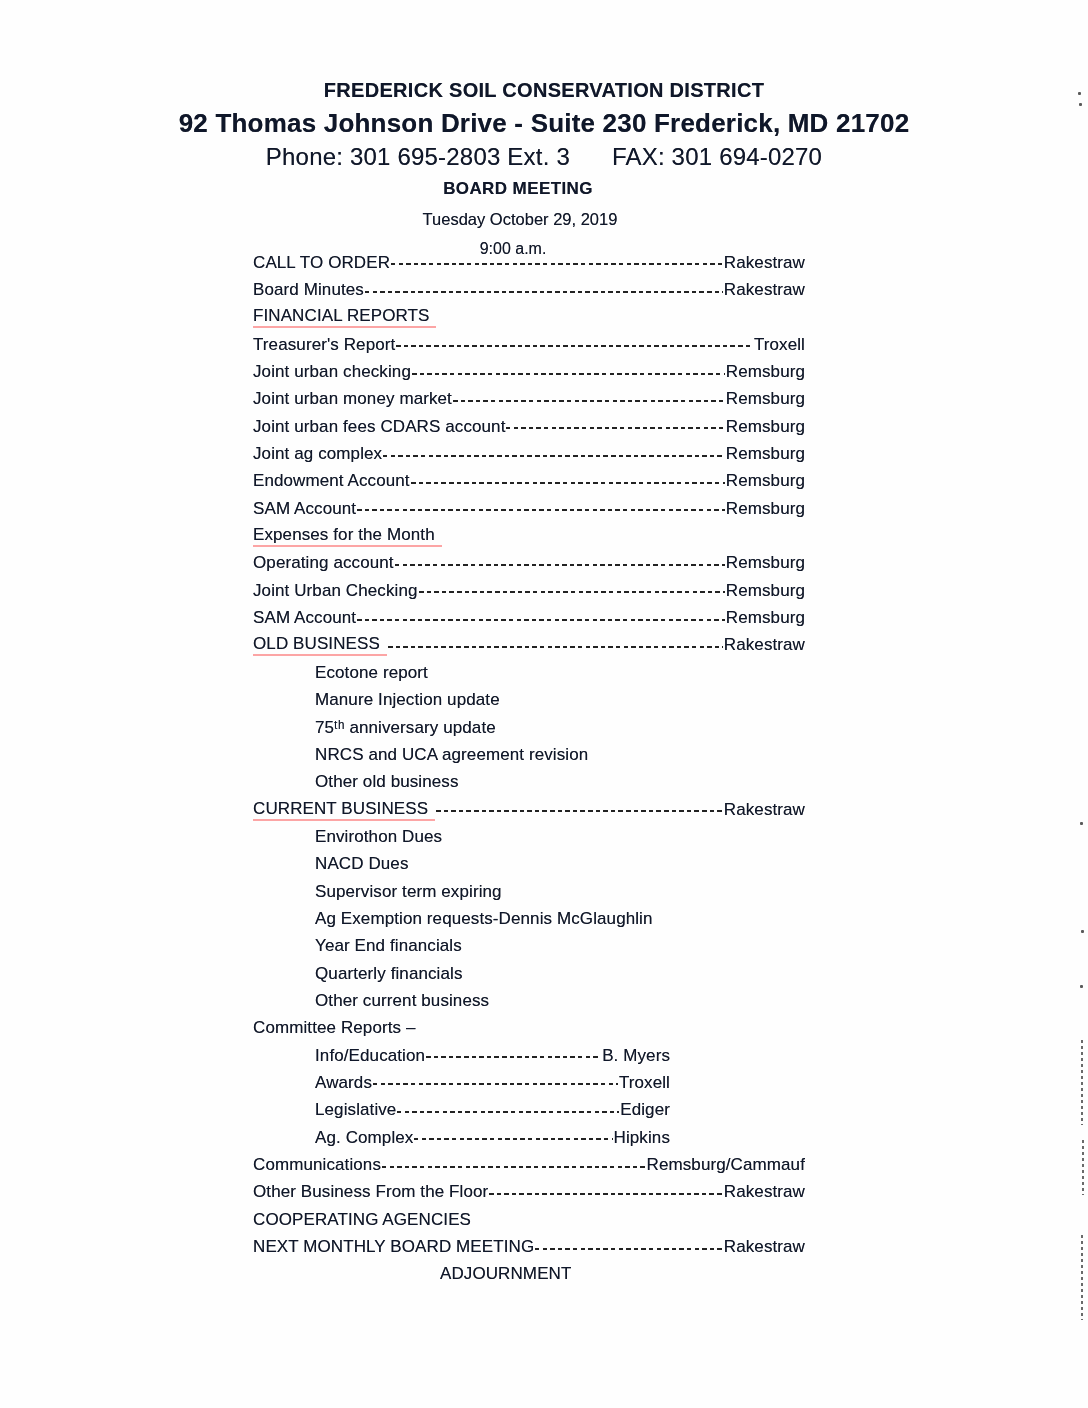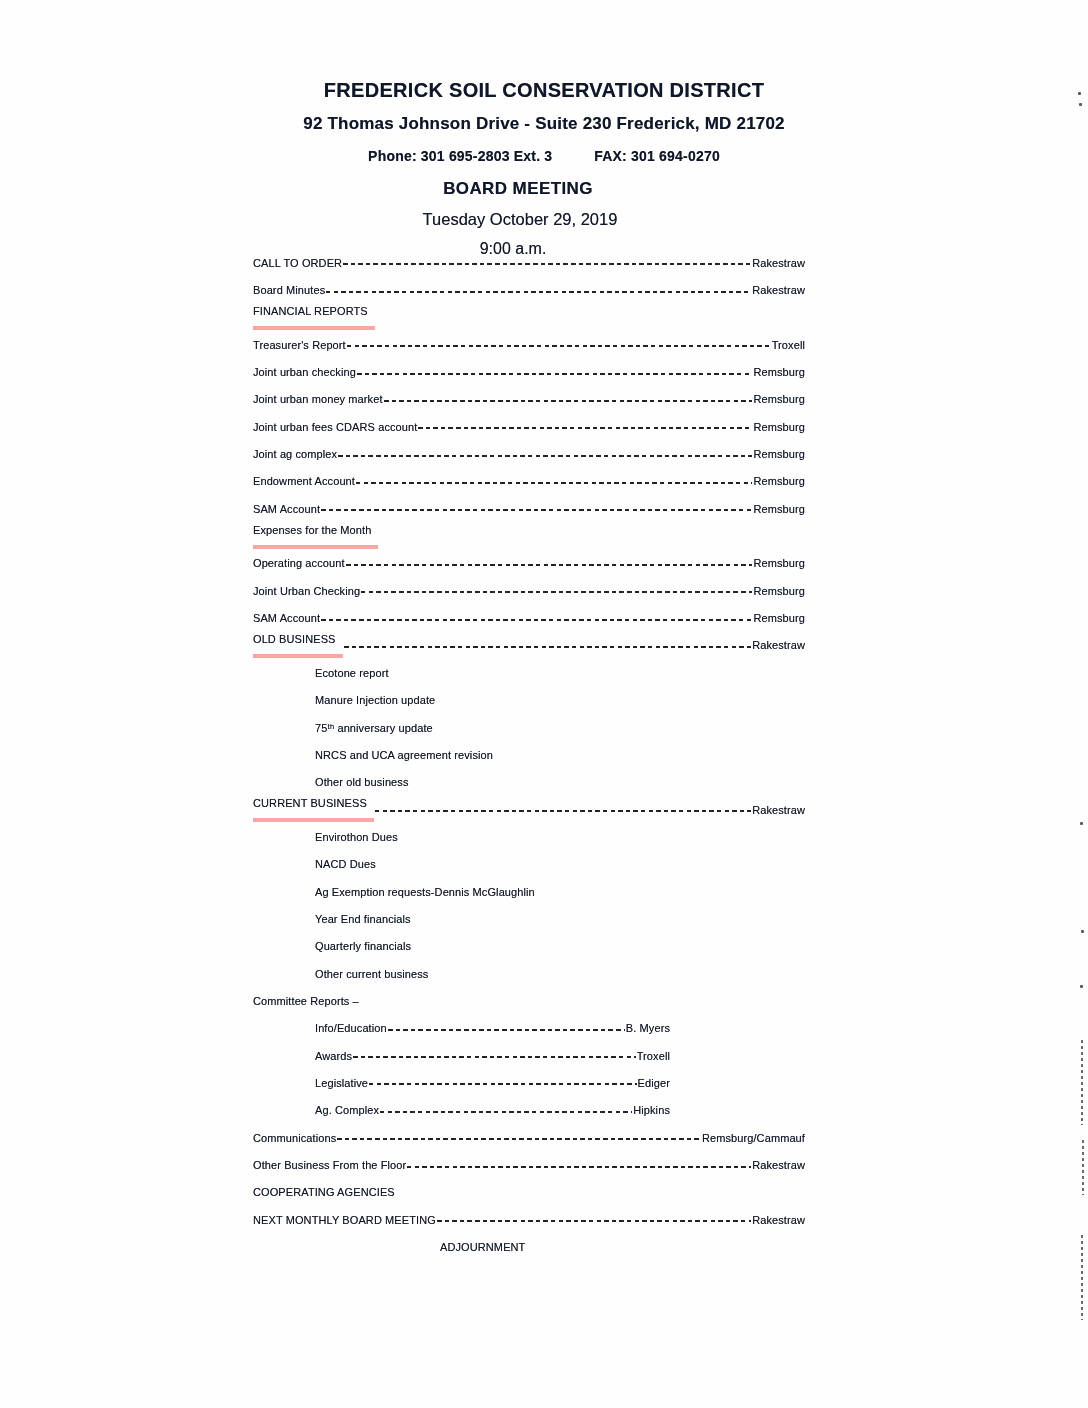--- a/index.html
+++ b/index.html
@@ -9,39 +9,39 @@
     background:#fefefe;
     overflow:hidden;
     color:#0f172a;
     font-family:"Liberation Sans","DejaVu Sans",sans-serif;
     text-shadow:0 0 0.5px rgba(10,10,10,0.55);
   }
 
   
   .header { position:absolute; top:74px; left:0; width:1088px; text-align:center; }
   .h-org     { font-size:20px;   font-weight:700; line-height:33px; letter-spacing:0.3px; }
-  .h-address { font-size:17px; font-weight:700; line-height:33px; letter-spacing:0.2px; }
-  .h-phoneline { font-size:14px; font-weight:700; line-height:33px; letter-spacing:0.2px; }
+  .h-address { font-size:26px; font-weight:700; line-height:33px; letter-spacing:0.2px; }
+  .h-phoneline { font-size:24px; font-weight:400; line-height:33px; letter-spacing:0.2px; }
   .h-phoneline .fax { display:inline-block; margin-left:42px; }
   .h-meeting { font-size:17px;   font-weight:700; line-height:31px; transform:translateX(-26px); letter-spacing:0.4px; }
   .h-date    { font-size:16.5px; font-weight:500; line-height:30px; transform:translateX(-24px); }
   .h-time    { font-size:16px;   font-weight:500; line-height:29px; transform:translateX(-31px); }
 
   
-  .agenda { position:absolute; left:253px; top:249px; width:600px; font-size:11px; letter-spacing:0.1px; }
+  .agenda { position:absolute; left:253px; top:249px; width:600px; font-size:17px; letter-spacing:0.1px; }
   .row {
     display:flex; align-items:center;
     height:27.35px; width:552px;
     box-sizing:border-box;
   }
   .row.narrow  { width:417px; }
   .row.indent  { padding-left:62px; }
   .row.adjourn { padding-left:187px; }
   .lab { white-space:nowrap; }
-  .lab.u { border-bottom:4px solid #fca5a5; padding-right:7px; padding-bottom:9px; }
+  .lab.u { border-bottom:2px solid #fca5a5; padding-right:7px; padding-bottom:0px; }
   .leader {
     flex:1 1 auto; height:2px; align-self:center; margin:3px 1px 0 1px;
     background:repeating-linear-gradient(to right,#222 0 4.5px, transparent 4.5px 7.6px);
     min-width:12px;
   }
   .nm { white-space:nowrap; }
 
   
   .speck { position:absolute; width:3px; height:3px; background:#5a5a5a; border-radius:1px; }
   .vdots { position:absolute; width:2px;
@@ -161,20 +161,24 @@
       <span class="lab u">CURRENT BUSINESS</span>
       <span class="leader"></span>
       <span class="nm">Rakestraw</span>
     </div>
       <div class="row indent">
       <span class="lab">Envirothon Dues</span>
 
     </div>
       <div class="row indent">
       <span class="lab">NACD Dues</span>
+
+    </div>
+      <div class="row indent">
+      <span class="lab">Supervisor term expiring</span>
 
     </div>
       <div class="row indent">
       <span class="lab">Ag Exemption requests-Dennis McGlaughlin</span>
 
     </div>
       <div class="row indent">
       <span class="lab">Year End financials</span>
 
     </div>

